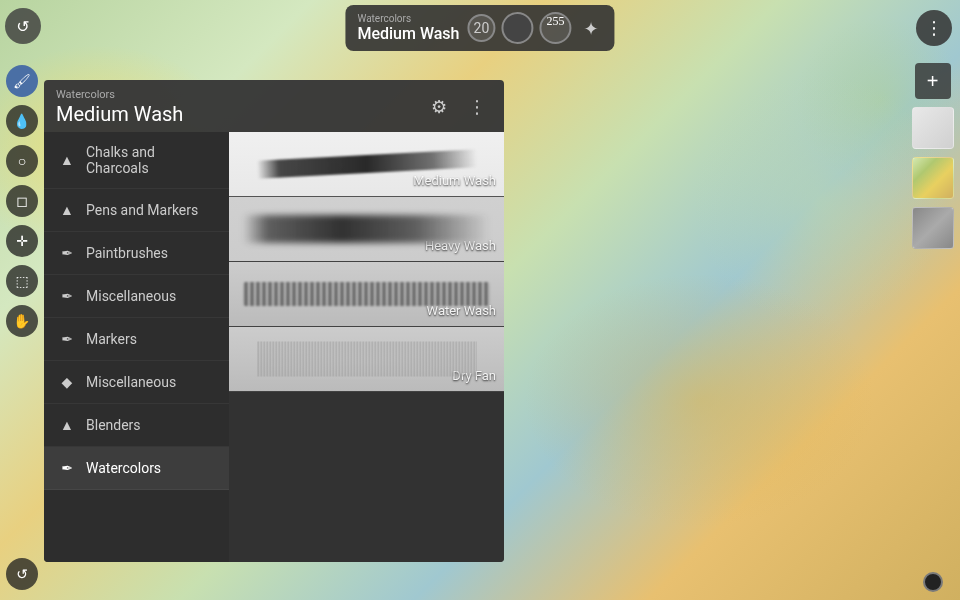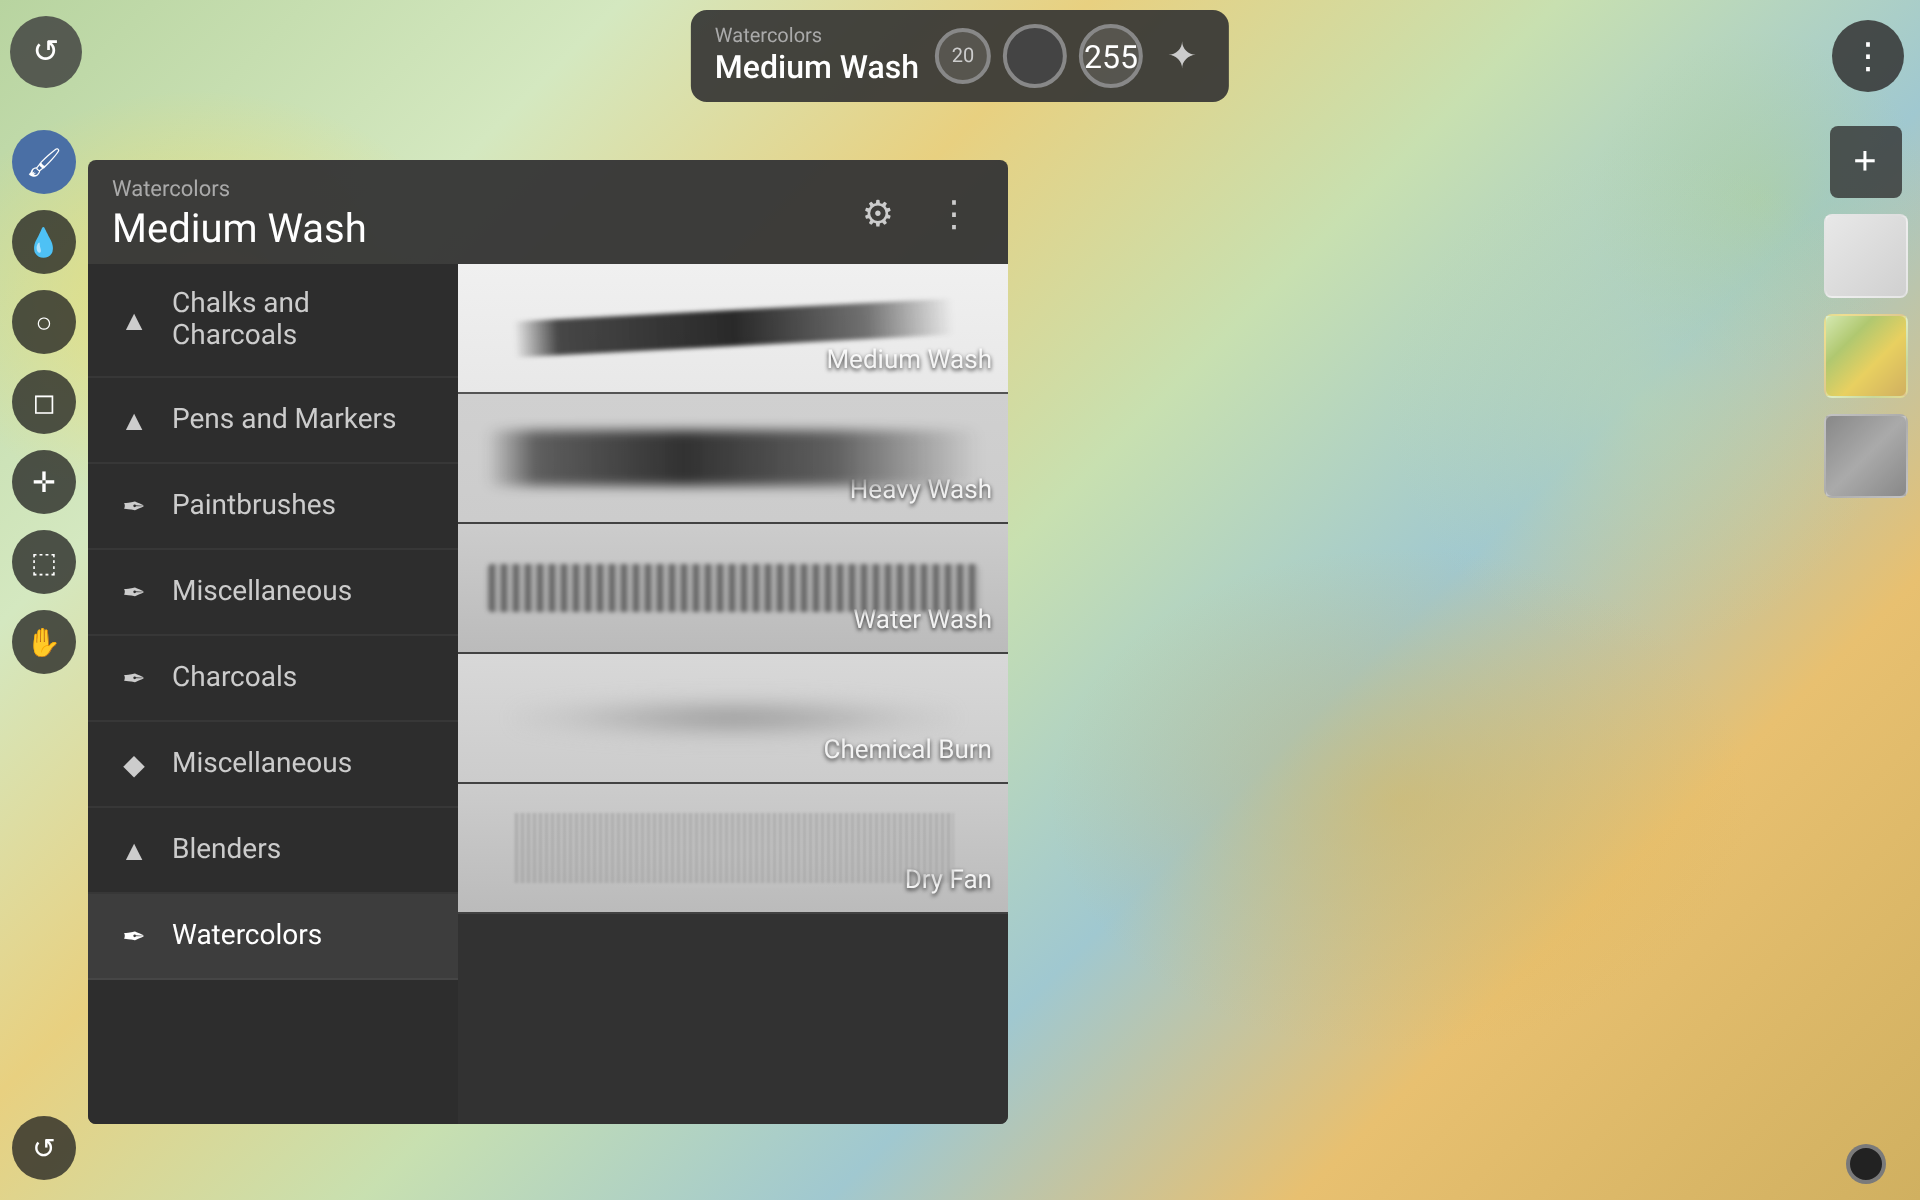--- a/index.html
+++ b/index.html
@@ -108,24 +108,24 @@
     }
 
     #small-size { width: 28px; height: 28px; border: 2px solid #888; background: rgba(255,255,255,0.1); }
     #medium-size { width: 32px; height: 32px; background: #444; border: 2px solid #888; }
     #large-size-display {
       width: 32px; height: 32px;
       border-radius: 50%;
       border: 2px solid #888;
       background: rgba(255,255,255,0.1);
       display: flex;
-      align-items: center;
-      justify-content: center;
-      color: white;
-      font-size: 16px;
+      justify-content: center;
+      color: white;
+      font-size: 12px;
+      font-family: Liberation Serif, serif;
     }
 
     #stamp-icon-btn {
       color: #ccc;
       font-size: 18px;
       cursor: pointer;
       padding: 4px;
     }
 
     #more-options-top {
@@ -483,21 +483,21 @@
 <div id="top-toolbar">
   <button id="undo-button">↺</button>
 
   <div id="brush-selector">
     <div id="brush-name-display">
       <span id="brush-category-label">Watercolors</span>
       <span id="brush-name-label">Medium Wash</span>
     </div>
     <div id="size-controls">
       <div id="small-size" class="size-circle">
-        <span style="font-size:10px;color:#ccc;">20</span>
+        <span style="font-size:14px;color:#ccc;">20</span>
       </div>
       <div id="medium-size" class="size-circle"></div>
       <div id="large-size-display">
         <span>255</span>
       </div>
     </div>
     <span id="stamp-icon-btn">✦</span>
   </div>
 
   <button id="more-options-top">⋮</button>
@@ -548,21 +548,21 @@
       <div class="category-item">
         <span class="cat-icon">✒</span>
         <span>Paintbrushes</span>
       </div>
       <div class="category-item">
         <span class="cat-icon">✒</span>
         <span>Miscellaneous</span>
       </div>
       <div class="category-item">
         <span class="cat-icon">✒</span>
-        <span>Charcoals</span>
+        <span>Markers</span>
       </div>
       <div class="category-item">
         <span class="cat-icon">◆</span>
         <span>Miscellaneous</span>
       </div>
       <div class="category-item">
         <span class="cat-icon">▲</span>
         <span>Blenders</span>
       </div>
       <div class="category-item active">
@@ -581,24 +581,19 @@
         <div class="brush-preview stroke-heavy-wash">
           <span class="brush-label">Heavy Wash</span>
         </div>
       </div>
       <div class="brush-item">
         <div class="brush-preview stroke-water-wash">
           <span class="brush-label">Water Wash</span>
         </div>
       </div>
       <div class="brush-item">
-        <div class="brush-preview stroke-chemical-burn">
-          <span class="brush-label">Chemical Burn</span>
-        </div>
-      </div>
-      <div class="brush-item">
         <div class="brush-preview stroke-dry-fan">
           <span class="brush-label">Dry Fan</span>
         </div>
       </div>
     </div>
   </div>
 </div>
 
 </body></html>

